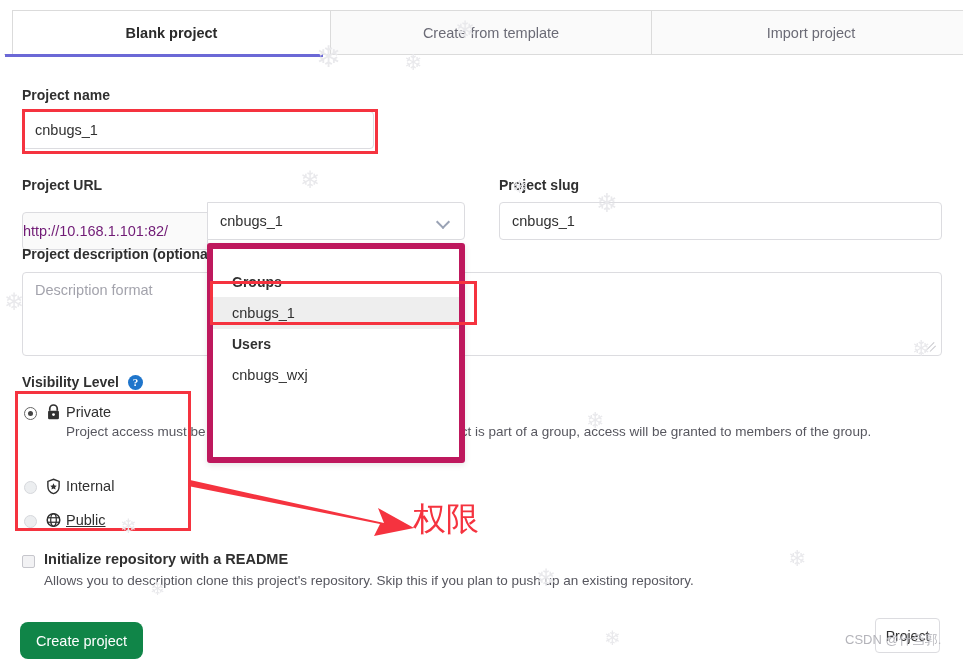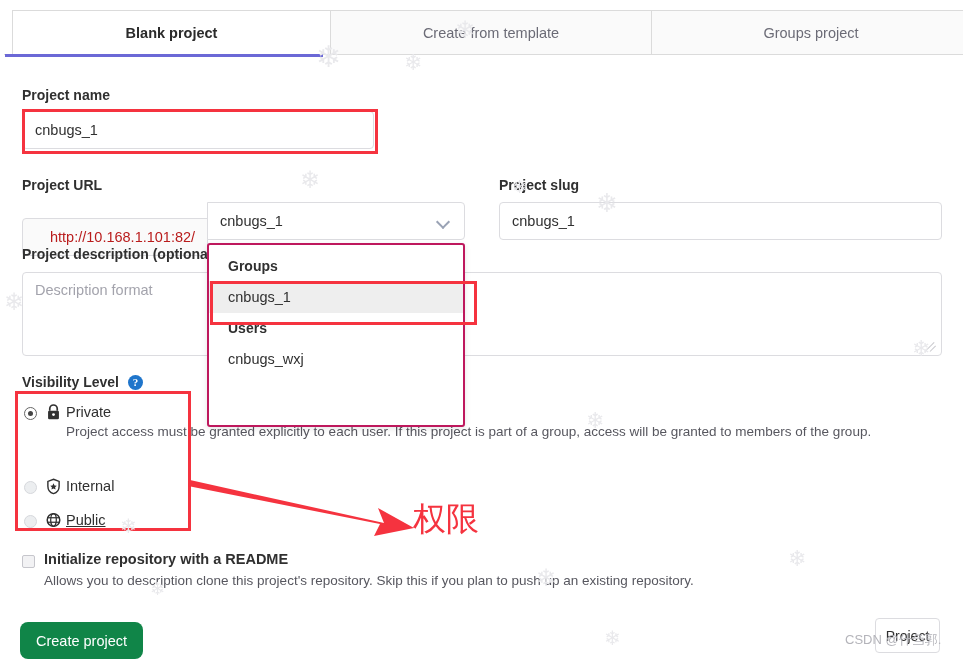--- a/index.html
+++ b/index.html
@@ -85,26 +85,26 @@
     display: flex;
     align-items: center;
     padding: 0 12px;
   }
 
   
   #project-name-field { left: 22px; top: 111px; width: 352px; height: 38px; }
 
   
   #url-prefix {
-    left: 22px; top: 218px; width: 186px; height: 38px;
+    left: 22px; top: 212px; width: 186px; height: 38px;
     background: #fafafa;
     border-radius: 4px 0 0 4px;
-    color: #b91c1c;
+    color: #701a75;
     justify-content: flex-start;
-    padding-left: 27px;
+    padding-left: 0;
   }
   #url-namespace {
     left: 207px; top: 202px; width: 258px; height: 38px;
     border-radius: 0 4px 4px 0;
     justify-content: space-between;
     cursor: pointer;
   }
   .chev {
     width: 13px; height: 8px;
     position: relative;
@@ -143,27 +143,27 @@
     height: 1px;
     transform-origin: left center;
   }
   .resize-handle::before { width: 13px; left: -1px; top: 11px; transform: rotate(-45deg); }
   .resize-handle::after  { width: 8px;  left: 4px;  top: 11px; transform: rotate(-45deg); }
 
   
   #namespace-dropdown {
     position: absolute;
     left: 207px; top: 243px;
-    width: 258px; height: 184px;
+    width: 258px; height: 220px;
     background: #ffffff;
-    border: 2px solid #be185d;
+    border: 6px solid #be185d;
     border-radius: 3px;
     box-shadow: 0 2px 6px rgba(0,0,0,0.10);
     z-index: 40;
-    padding-top: 6px;
+    padding-top: 18px;
   }
   .dd-header {
     font-size: 14px; font-weight: bold; color: #303030;
     padding: 7px 19px 7px 19px;
   }
   .dd-item {
     font-size: 14.5px; color: #303030;
     padding: 8px 19px;
     cursor: pointer;
   }
@@ -302,21 +302,21 @@
 <div id="root">
 
   <div class="tabs">
     <div class="tab active" style="width:318px;">
       <span>Blank project</span>
     </div>
     <div class="tab" style="width:321px;">
       <span>Create from template</span>
     </div>
     <div class="tab" style="width:318px;">
-      <span>Groups project</span>
+      <span>Import project</span>
     </div>
   </div>
   <div class="tab-bottomline"></div>
   <div class="tab-underline"></div>
 
   <div class="label" style="left:22px; top:87px;text-align:right;">Project name</div>
   <div class="field" id="project-name-field">
     <span>cnbugs_1</span>
   </div>
 

